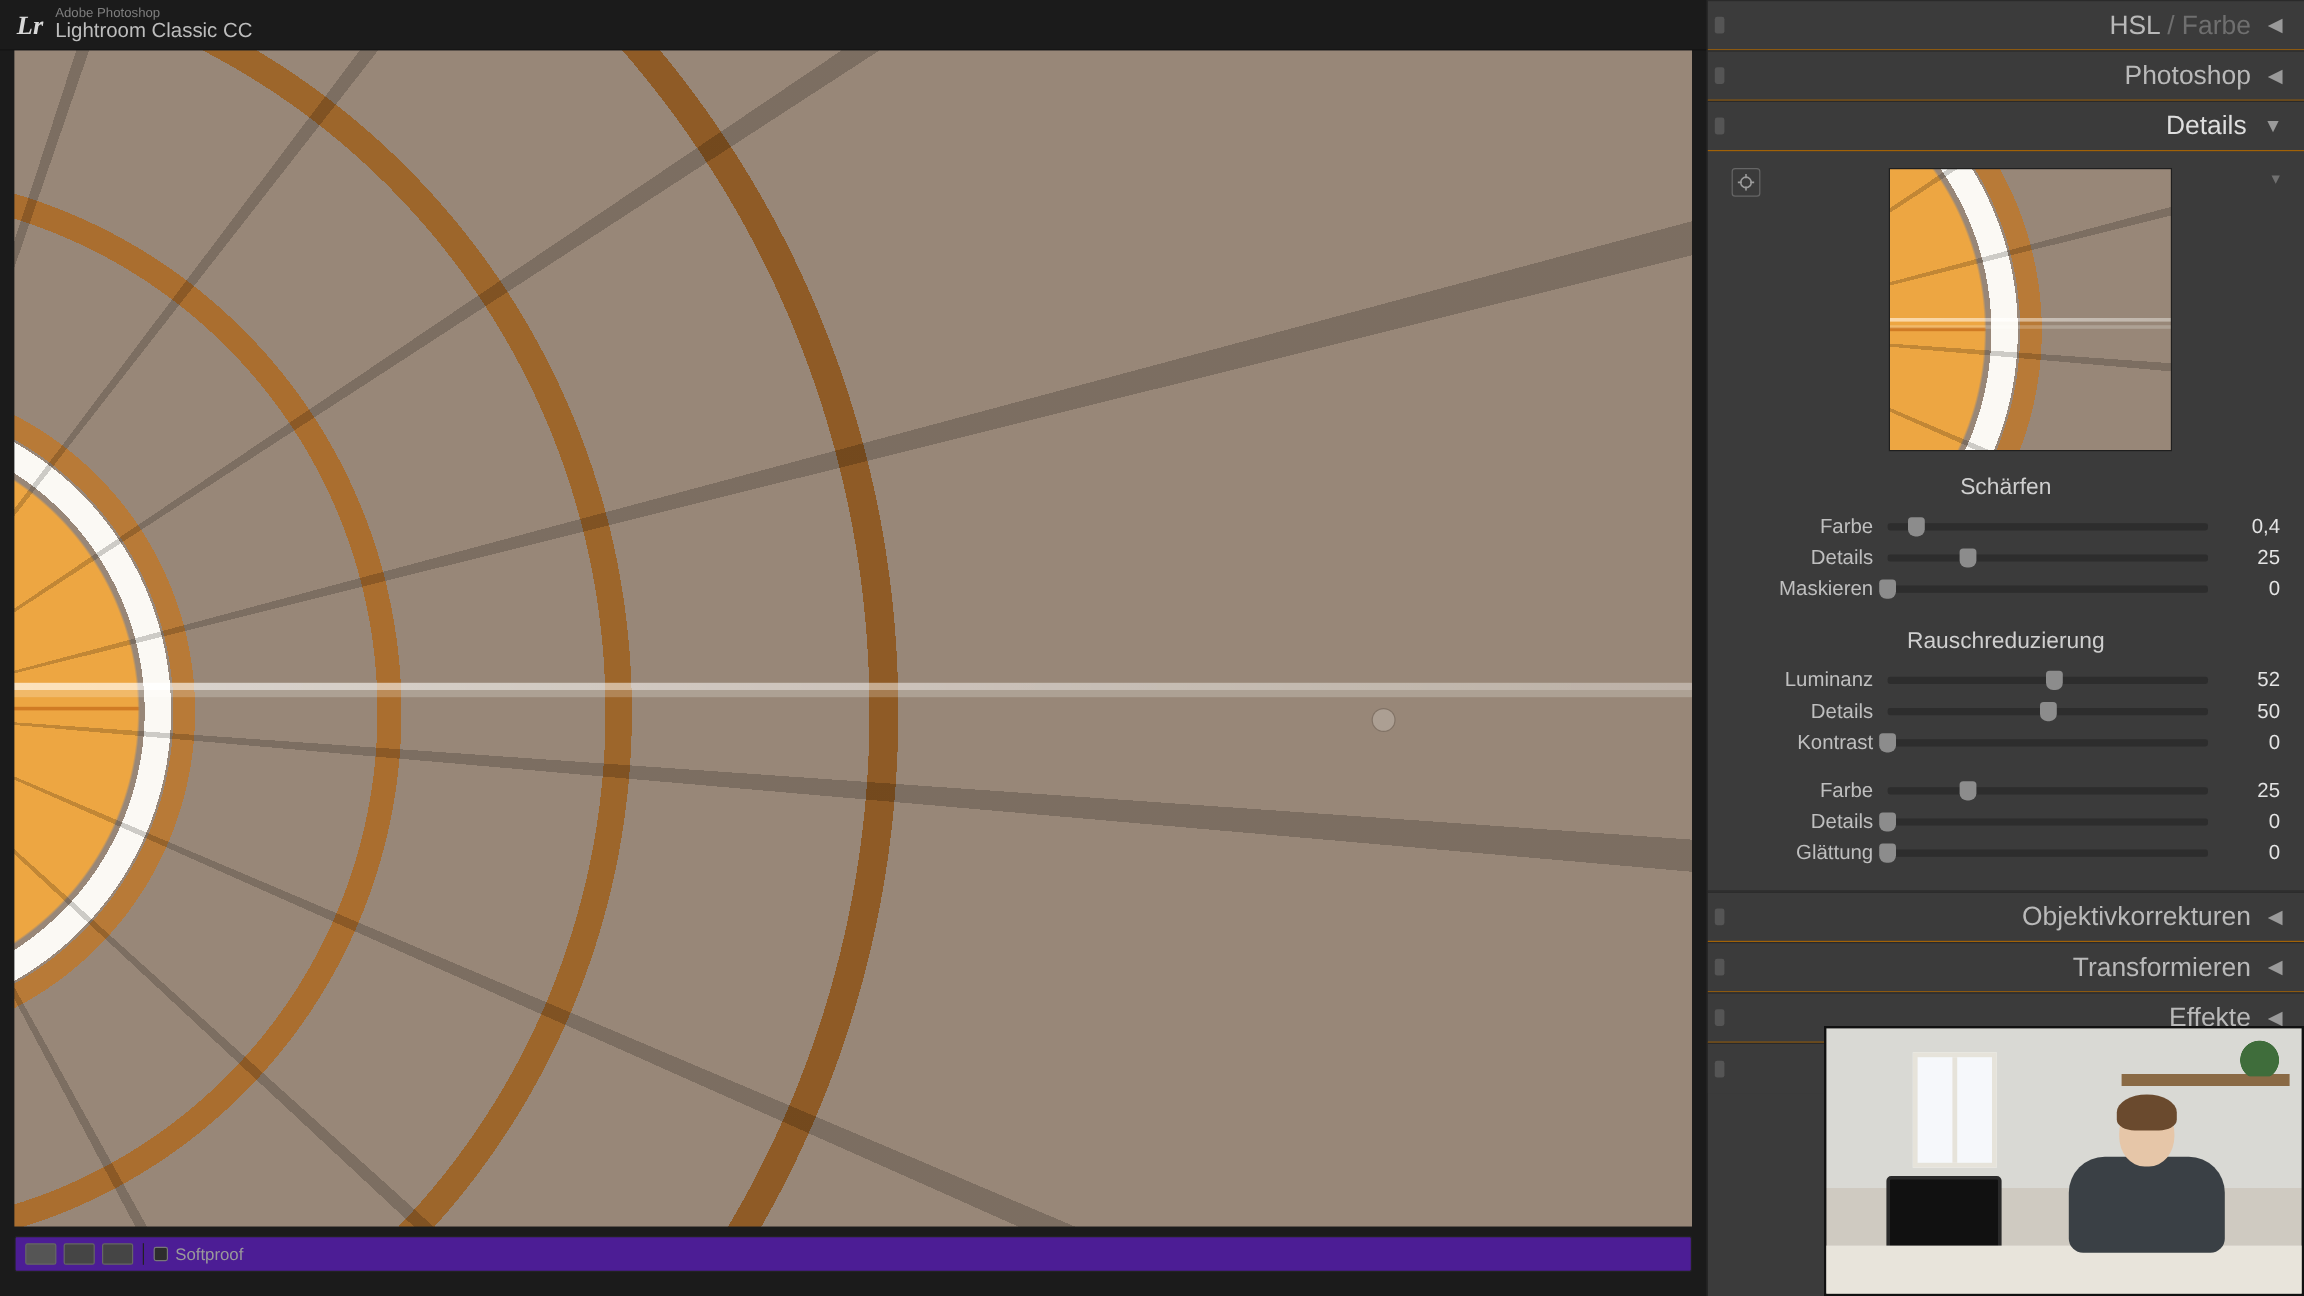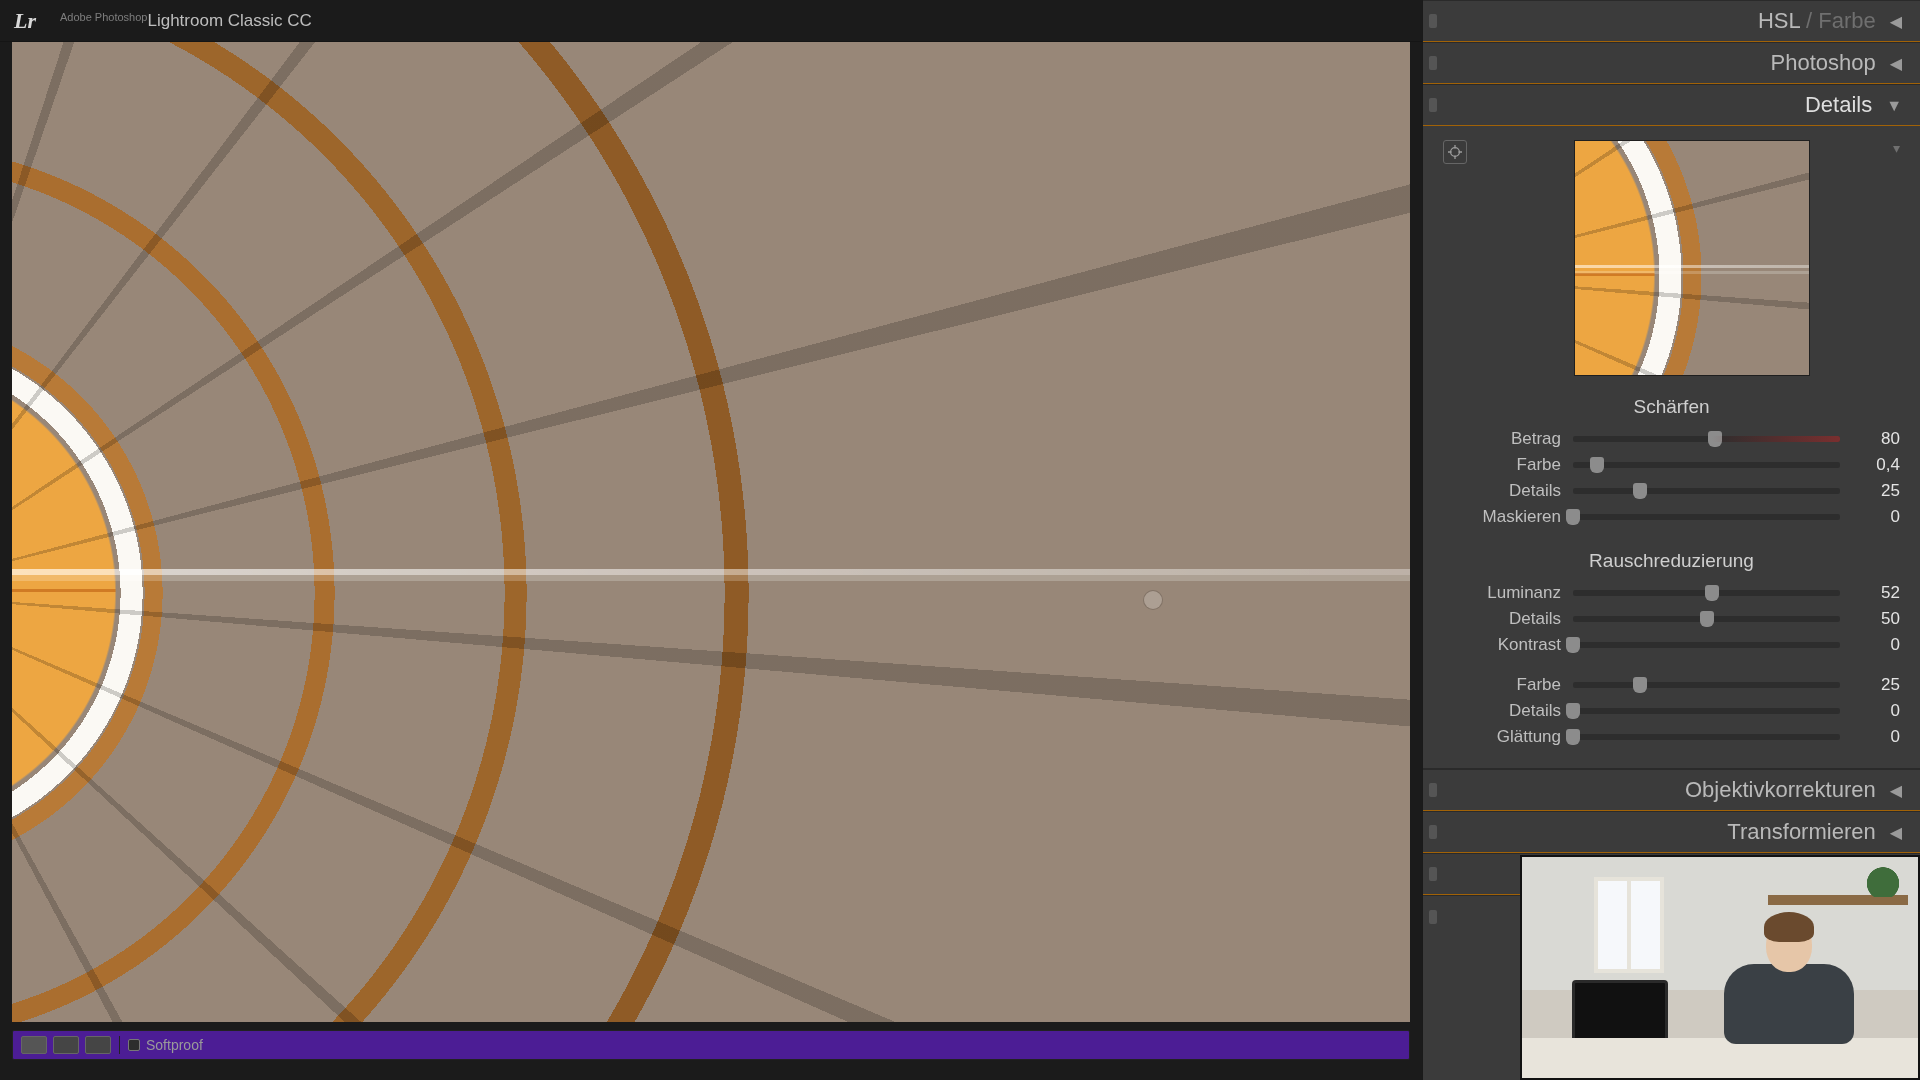--- a/index.html
+++ b/index.html
@@ -1,23 +1,23 @@
 <!DOCTYPE html>
 <html><head>
 <meta charset="utf-8">
 <style>
   * { margin: 0; padding: 0; box-sizing: border-box; user-select: none; }
   html, body { width: 1920px; height: 1080px; overflow: hidden; background: #2a2a2a; font-family: "Segoe UI", "Helvetica Neue", Arial, sans-serif; color: #c8c8c8; }
   .app { display: flex; width: 100%; height: 100%; }
 
   
   .preview-col { flex: 1 1 auto; display: flex; flex-direction: column; background: #1b1b1b; position: relative; }
-  .titlebar { height: 42px; padding: 0 14px; display: flex; align-items: center; gap: 24px; background: #1b1b1b; border-bottom: 1px solid #151515; }
+  .titlebar { height: 42px; padding: 0 14px; display: flex; align-items: center; gap: 10px; background: #1b1b1b; border-bottom: 1px solid #151515; }
   .lr-logo { font-family: Georgia, serif; font-style: italic; font-weight: 600; color: #d8d8d8; font-size: 22px; }
-  .titlebar-text { display: flex; flex-direction: row; line-height: 1.05; }
+  .titlebar-text { display: flex; flex-direction: column; line-height: 1.05; }
   .titlebar-text .small { font-size: 11px; color: #7e7e7e; }
   .titlebar-text .big   { font-size: 17px; color: #bdbdbd; }
 
   .preview-frame { flex: 1 1 auto; margin: 0 12px 0 12px; background: #2a2a2a; position: relative; overflow: hidden; }
 
   
   .staircase {
     position: absolute; inset: -120px -150px -120px -600px;
     background:
       
@@ -169,27 +169,20 @@
         </div>
         <div class="thumb">
           <div class="staircase"></div>
         </div>
         <span class="disclosure">▾</span>
       </div>
 
       <div class="section-title">Schärfen</div>
 
       <div class="slider-row">
-        <span class="label">Betrag</span>
-        <span class="track warn">
-            <span class="mark" style="left:53%"></span>
-          </span>
-        <span class="val">80</span>
-      </div>
-      <div class="slider-row">
         <span class="label">Farbe</span>
         <span class="track">
             <span class="mark" style="left:9%"></span>
           </span>
         <span class="val">0,4</span>
       </div>
       <div class="slider-row">
         <span class="label">Details</span>
         <span class="track">
             <span class="mark" style="left:25%"></span>

